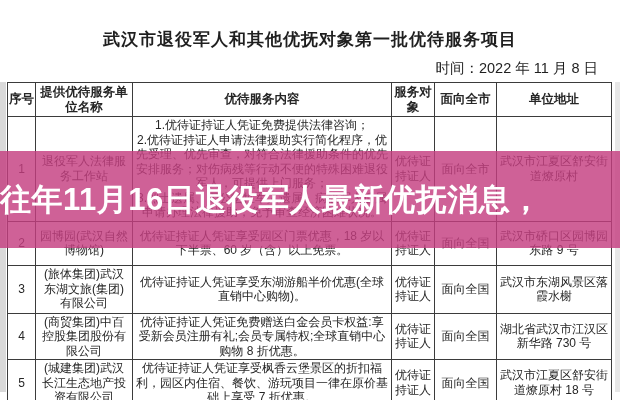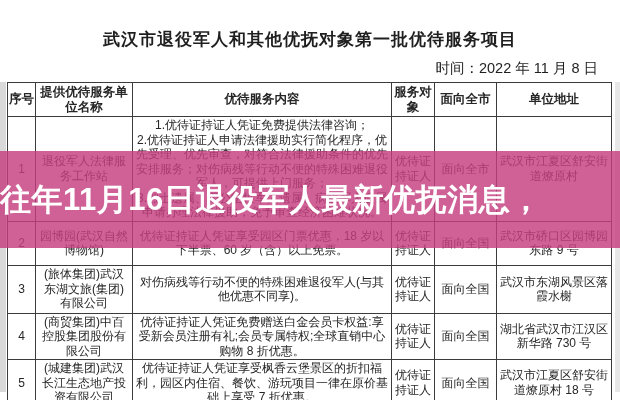--- a/index.html
+++ b/index.html
@@ -148,21 +148,21 @@
       <td>2</td>
       <td>园博园(武汉自然博物馆)</td>
       <td class="content-cell">优待证持证人凭证享受园区门票优惠，18 岁以下半票、60 岁（含）以上免票。</td>
       <td>优待证持证人</td>
       <td>面向全国</td>
       <td>武汉市硚口区园博园东路 9 号</td>
     </tr>
     <tr class="r3">
       <td>3</td>
       <td>(旅体集团)武汉东湖文旅(集团)有限公司</td>
-      <td class="content-cell">对伤病残等行动不便的特殊困难退役军人(与其他优惠不同享)。</td>
+      <td class="content-cell">优待证持证人凭证享受东湖游船半价优惠(全球直销中心购物)。</td>
       <td>优待证持证人</td>
       <td>面向全国</td>
       <td>武汉市东湖风景区落霞水榭</td>
     </tr>
     <tr class="r4">
       <td>4</td>
       <td>(商贸集团)中百控股集团股份有限公司</td>
       <td class="content-cell">优待证持证人凭证免费赠送白金会员卡权益:享受新会员注册有礼;会员专属特权;全球直销中心购物 8 折优惠。</td>
       <td>优待证持证人</td>
       <td>面向全国</td>

